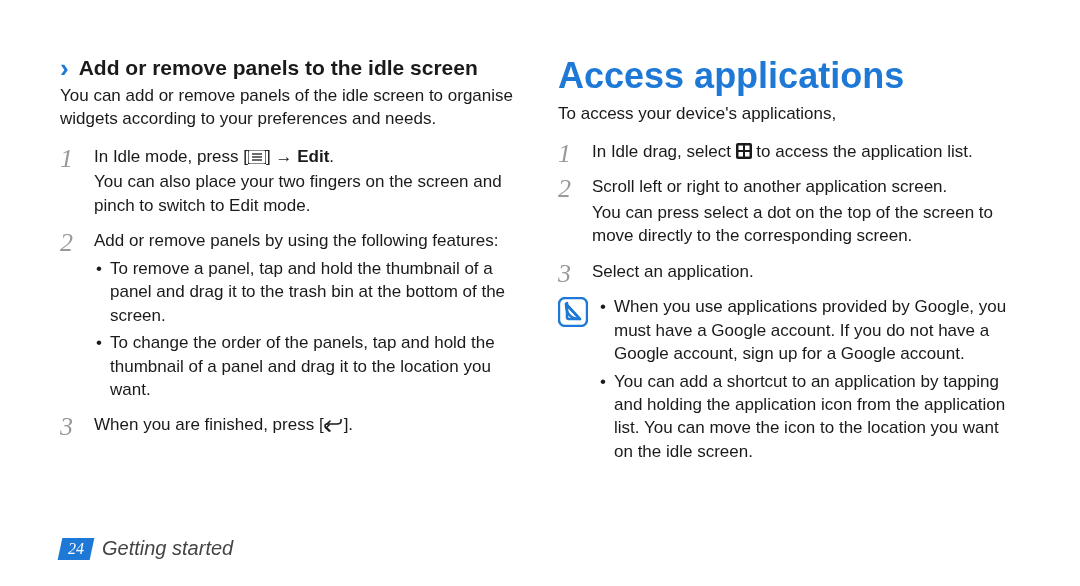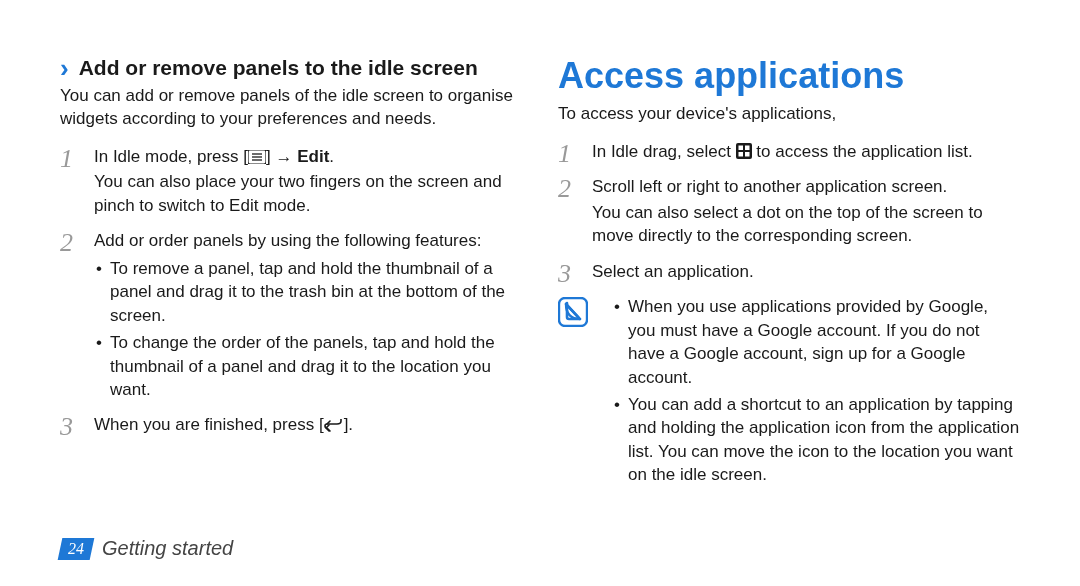--- a/index.html
+++ b/index.html
@@ -87,21 +87,21 @@
     .icon {
       display: inline-flex;
       vertical-align: -2px;
       align-items: center;
       justify-content: center;
     }
     .icon svg { display: block; }
     .notebox {
       display: flex;
       align-items: flex-start;
-      gap: 24px;
+      gap: 10px;
       margin-top: 6px;
     }
     .notebox .note-icon {
       flex-shrink: 0;
       margin-top: 2px;
     }
     .notebox ul.bullets { margin-top: 0; }
     .notebox ul.bullets > li { font-size: 17px; line-height: 1.38; }
     .footer {
       position: absolute;
@@ -145,21 +145,21 @@
             <svg width="18" height="14" viewBox="0 0 18 14">
               <rect x="0" y="0" width="18" height="14" rx="2" fill="none" stroke="#1a1a1a" stroke-width="1.2"></rect>
               <line x1="4" y1="4" x2="14" y2="4" stroke="#1a1a1a" stroke-width="1.3"></line>
               <line x1="4" y1="7" x2="14" y2="7" stroke="#1a1a1a" stroke-width="1.3"></line>
               <line x1="4" y1="10" x2="14" y2="10" stroke="#1a1a1a" stroke-width="1.3"></line>
             </svg>
           </span><span>] → </span><span class="bold">Edit</span><span>.</span>
         <span class="extra">You can also place your two fingers on the screen and pinch to switch to Edit mode.</span>
       </li>
       <li>
-        <span>Add or order panels by using the following features:</span>
+        <span>Add or remove panels by using the following features:</span>
         <ul class="bullets">
           <li>To remove a panel, tap and hold the thumbnail of a panel and drag it to the trash bin at the bottom of the screen.</li>
           <li>To change the order of the panels, tap and hold the thumbnail of a panel and drag it to the location you want.</li>
         </ul>
       </li>
       <li>
         <span>When you are finished, press [</span><span class="icon">
             <svg width="20" height="14" viewBox="0 0 20 14">
               <path d="M 3 10 Q 1 10 1 8 Q 1 6 3 6 L 13 6 Q 17 6 17 3 L 17 1" fill="none" stroke="#1a1a1a" stroke-width="1.6"></path>
               <path d="M 3 6 L 6 3 M 3 10 L 6 13" fill="none" stroke="#1a1a1a" stroke-width="1.6" stroke-linecap="round" transform="translate(0 0)"></path>
@@ -181,21 +181,21 @@
               <rect x="0" y="0" width="16" height="16" rx="2" fill="#1a1a1a"></rect>
               <rect x="2.5" y="2.5" width="4.5" height="4.5" fill="#fff"></rect>
               <rect x="9" y="2.5" width="4.5" height="4.5" fill="#fff"></rect>
               <rect x="2.5" y="9" width="4.5" height="4.5" fill="#fff"></rect>
               <rect x="9" y="9" width="4.5" height="4.5" fill="#fff"></rect>
             </svg>
           </span><span> to access the application list.</span>
       </li>
       <li>
         <span>Scroll left or right to another application screen.</span>
-        <span class="extra">You can also select a dot on the top of the screen to move directly to the corresponding screen.</span>
+        <span class="extra">You can press select a dot on the top of the screen to move directly to the corresponding screen.</span>
       </li>
       <li>
         <span>Select an application.</span>
       </li>
     </ol>
 
     <div class="notebox">
       <span class="note-icon icon">
         <svg width="30" height="30" viewBox="0 0 30 30">
             <rect x="1" y="1" width="28" height="28" rx="6" fill="none" stroke="#1e78d6" stroke-width="2.4"></rect>

